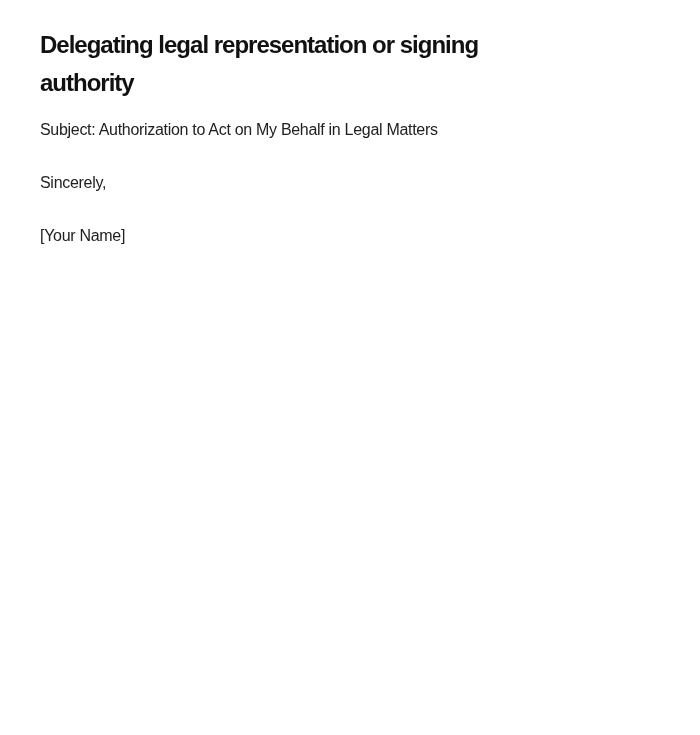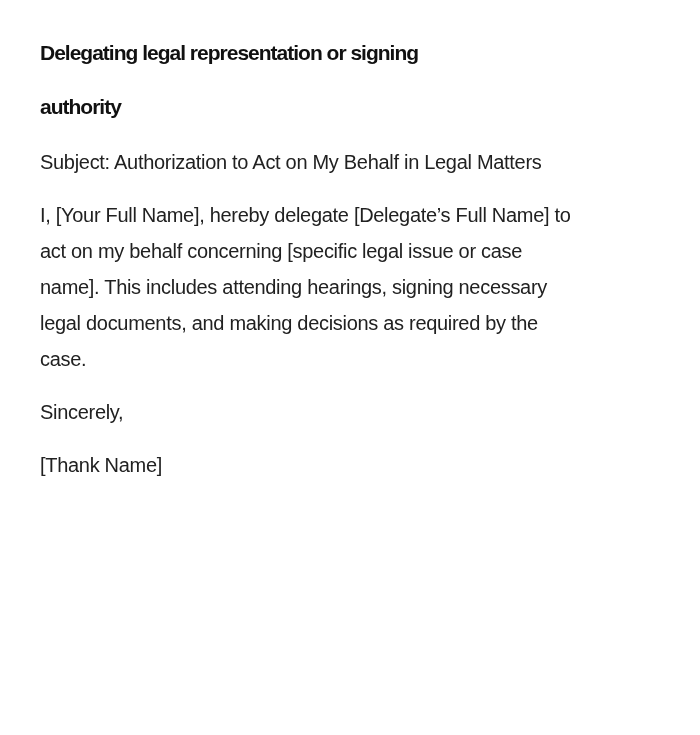--- a/index.html
+++ b/index.html
@@ -8,52 +8,47 @@
     width: 700px;
     height: 735px;
     background: #ffffff;
     padding: 0 40px;
     overflow: hidden;
     font-family: "Liberation Sans", sans-serif;
   }
   .article-title {
     font-family: "Liberation Sans", sans-serif;
     font-weight: 700;
-    font-size: 21px;
-    line-height: 54px;
+    font-size: 24px;
+    line-height: 38px;
     letter-spacing: -1px;
     color: #111111;
     margin: 26px 0 10px 0;
     white-space: pre-line;
   }
   .body-paragraph {
     font-family: "Liberation Sans", sans-serif;
     font-weight: 400;
-    font-size: 20px;
+    font-size: 16px;
     line-height: 36px;
     letter-spacing: -0.3px;
     color: #212121;
     margin: 0 0 17px 0;
     white-space: pre-line;
   }
 </style>
 </head>
 <body>
 
 <div class="page">
   <h1 class="article-title">Delegating legal representation or signing
 authority</h1>
 
   <p class="body-paragraph">Subject: Authorization to Act on My Behalf in Legal Matters</p>
 
 
-  <p class="body-paragraph">I, [Your Full Name], hereby delegate [Delegate’s Full Name] to
-act on my behalf concerning [specific legal issue or case
-name]. This includes attending hearings, signing necessary
-legal documents, and making decisions as required by the
-case.</p>
 
 
 
   <p class="body-paragraph">Sincerely,</p>
 
-  <p class="body-paragraph">[Thank Name]</p>
+  <p class="body-paragraph">[Your Name]</p>
 </div>
 
 </body></html>

